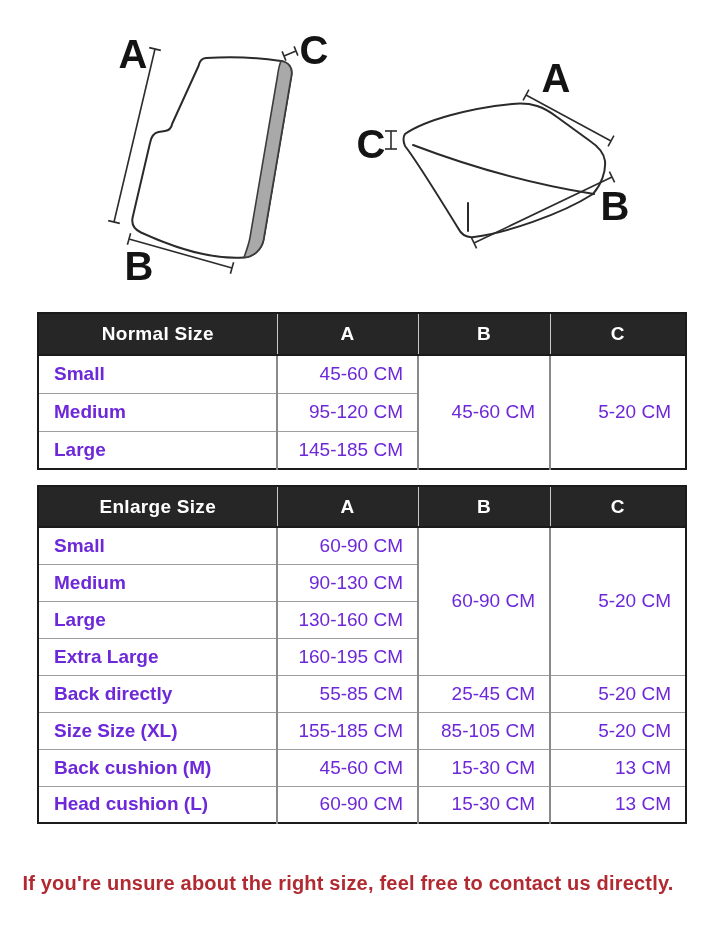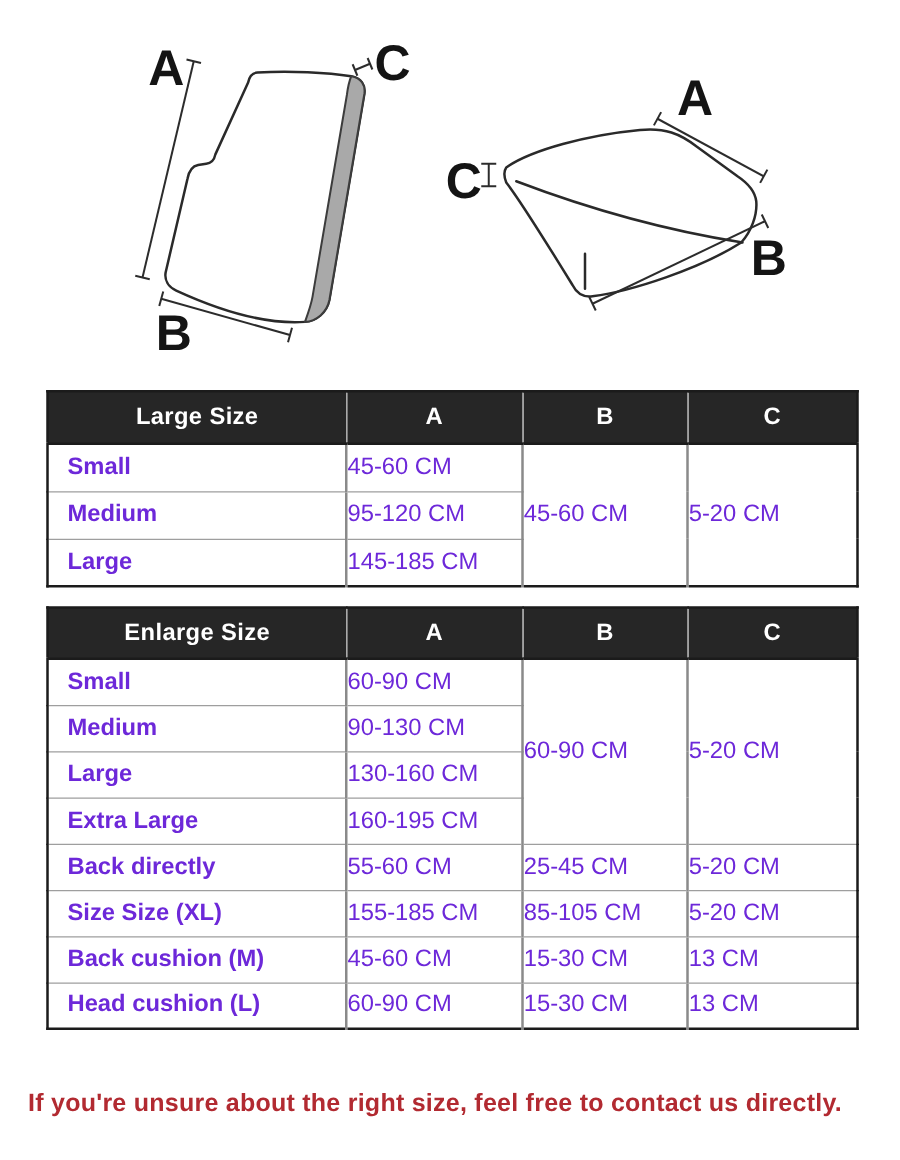--- a/index.html
+++ b/index.html
@@ -40,21 +40,21 @@
     font-size:19px; color:#6d28d9;
     border-left:2px solid #8a8a8a;
     border-top:1px solid #9e9e9e;
     background:#ffffff;
   }
   .size-table td:first-child { border-left:none; }
   .size-table tbody tr:first-child td { border-top:none; }
   #normal-table td  { height:38px; }
   #enlarge-table td { height:37px; }
   .row-label { font-weight:bold; text-align:left; padding-left:15px; }
-  .val { text-align:left; padding-right:14px; }
+  .val { text-align:right; padding-right:14px; }
   .footer-note {
     position:absolute; top:872px; left:0; width:696px;
     text-align:center;
     color:#b22a31;
     font-size:20px; font-weight:bold;
     letter-spacing:0.2px;
   }
 </style>
 </head>
 <body>
@@ -134,21 +134,21 @@
 
   <table class="size-table" id="normal-table">
     <colgroup>
         <col style="width:239px">
         <col style="width:141px">
         <col style="width:132px">
         <col style="width:136px">
       </colgroup>
     <thead>
       <tr>
-        <th>Large Size</th>
+        <th>Normal Size</th>
         <th>A</th>
         <th>B</th>
         <th>C</th>
       </tr>
     </thead>
     <tbody>
       <tr>
         <td class="row-label">Small</td>
         <td class="val">45-60 CM</td>
         <td class="val" rowspan="3">45-60 CM</td>
@@ -194,21 +194,21 @@
       <tr>
         <td class="row-label">Large</td>
         <td class="val">130-160 CM</td>
       </tr>
       <tr>
         <td class="row-label">Extra Large</td>
         <td class="val">160-195 CM</td>
       </tr>
       <tr>
         <td class="row-label">Back directly</td>
-        <td class="val">55-60 CM</td>
+        <td class="val">55-85 CM</td>
         <td class="val">25-45 CM</td>
         <td class="val">5-20 CM</td>
       </tr>
       <tr>
         <td class="row-label">Size Size (XL)</td>
         <td class="val">155-185 CM</td>
         <td class="val">85-105 CM</td>
         <td class="val">5-20 CM</td>
       </tr>
       <tr>

